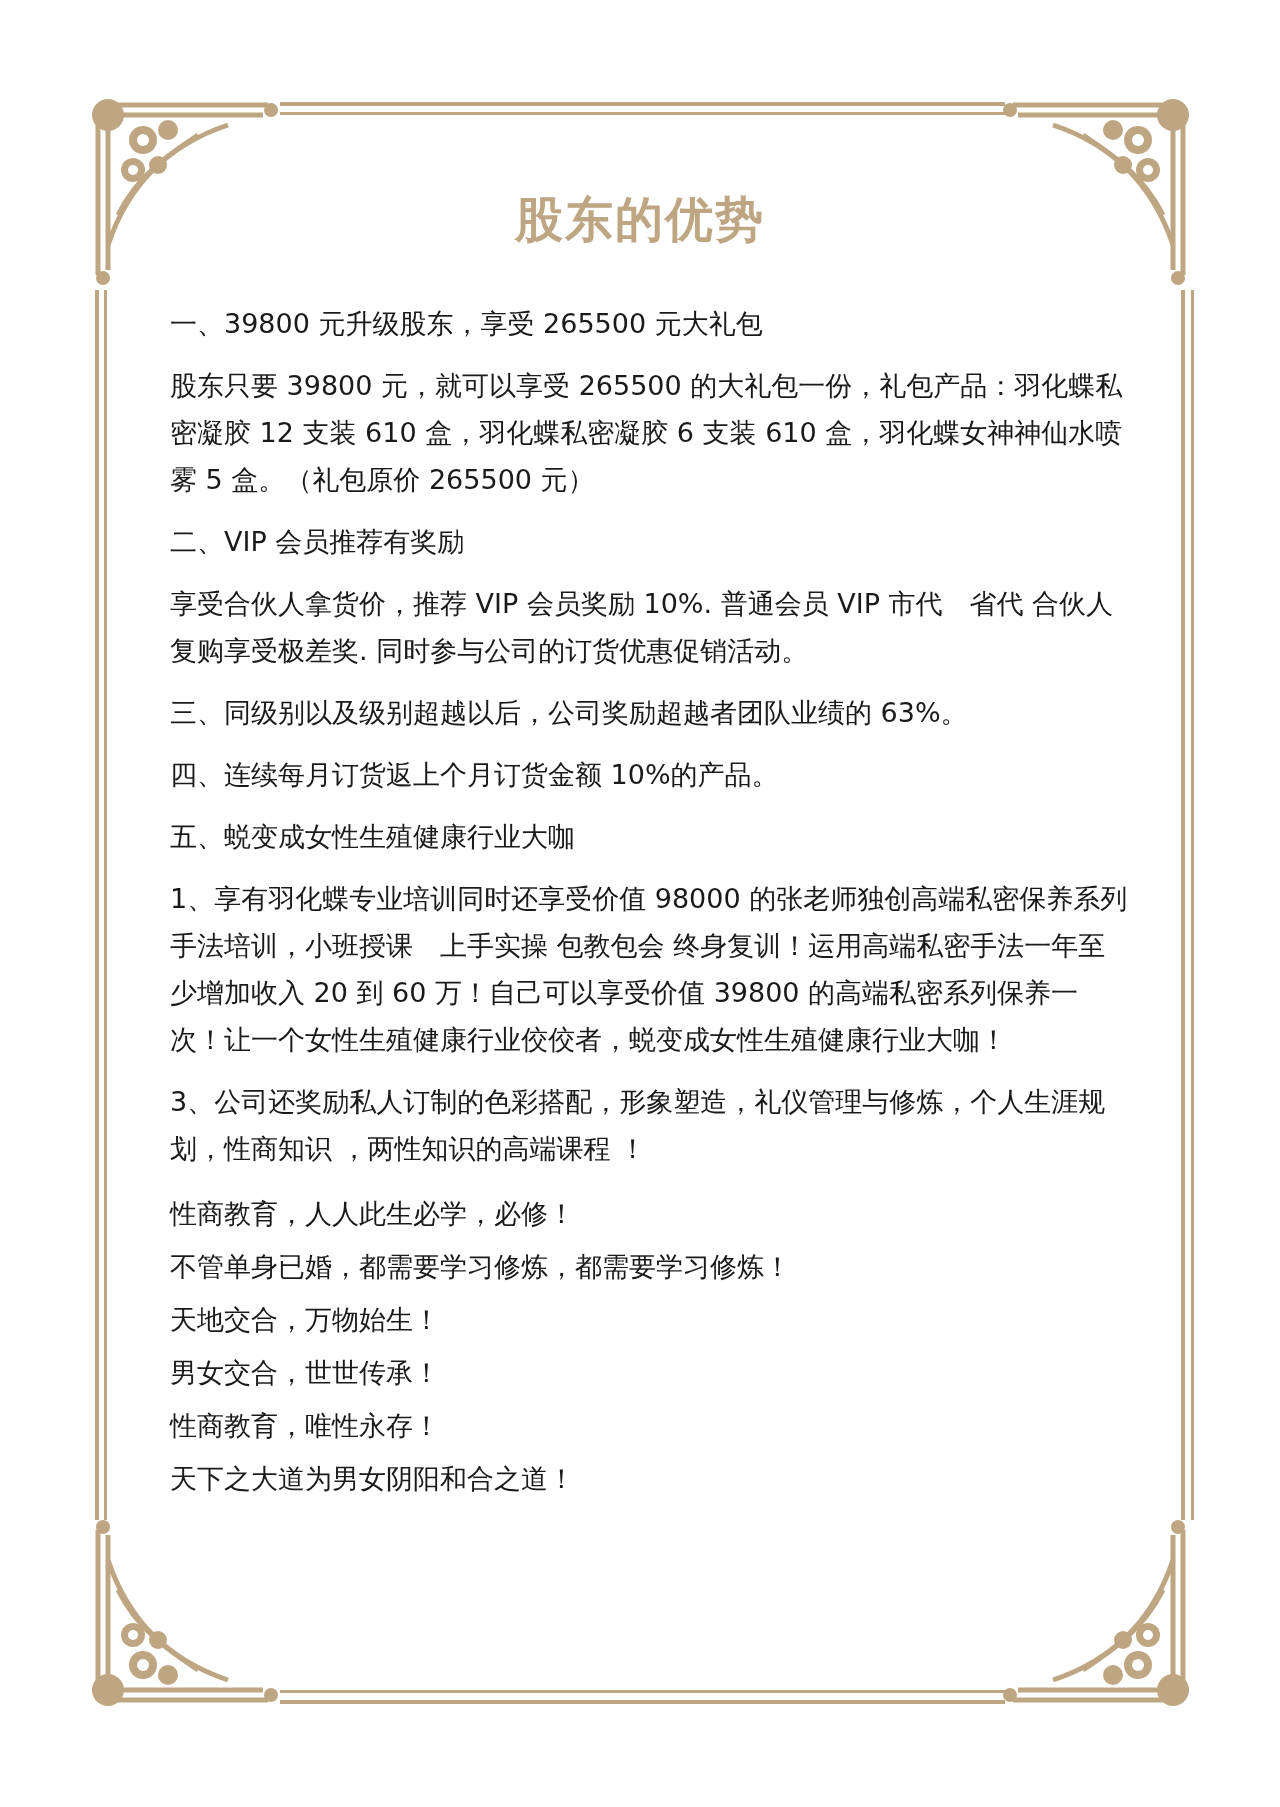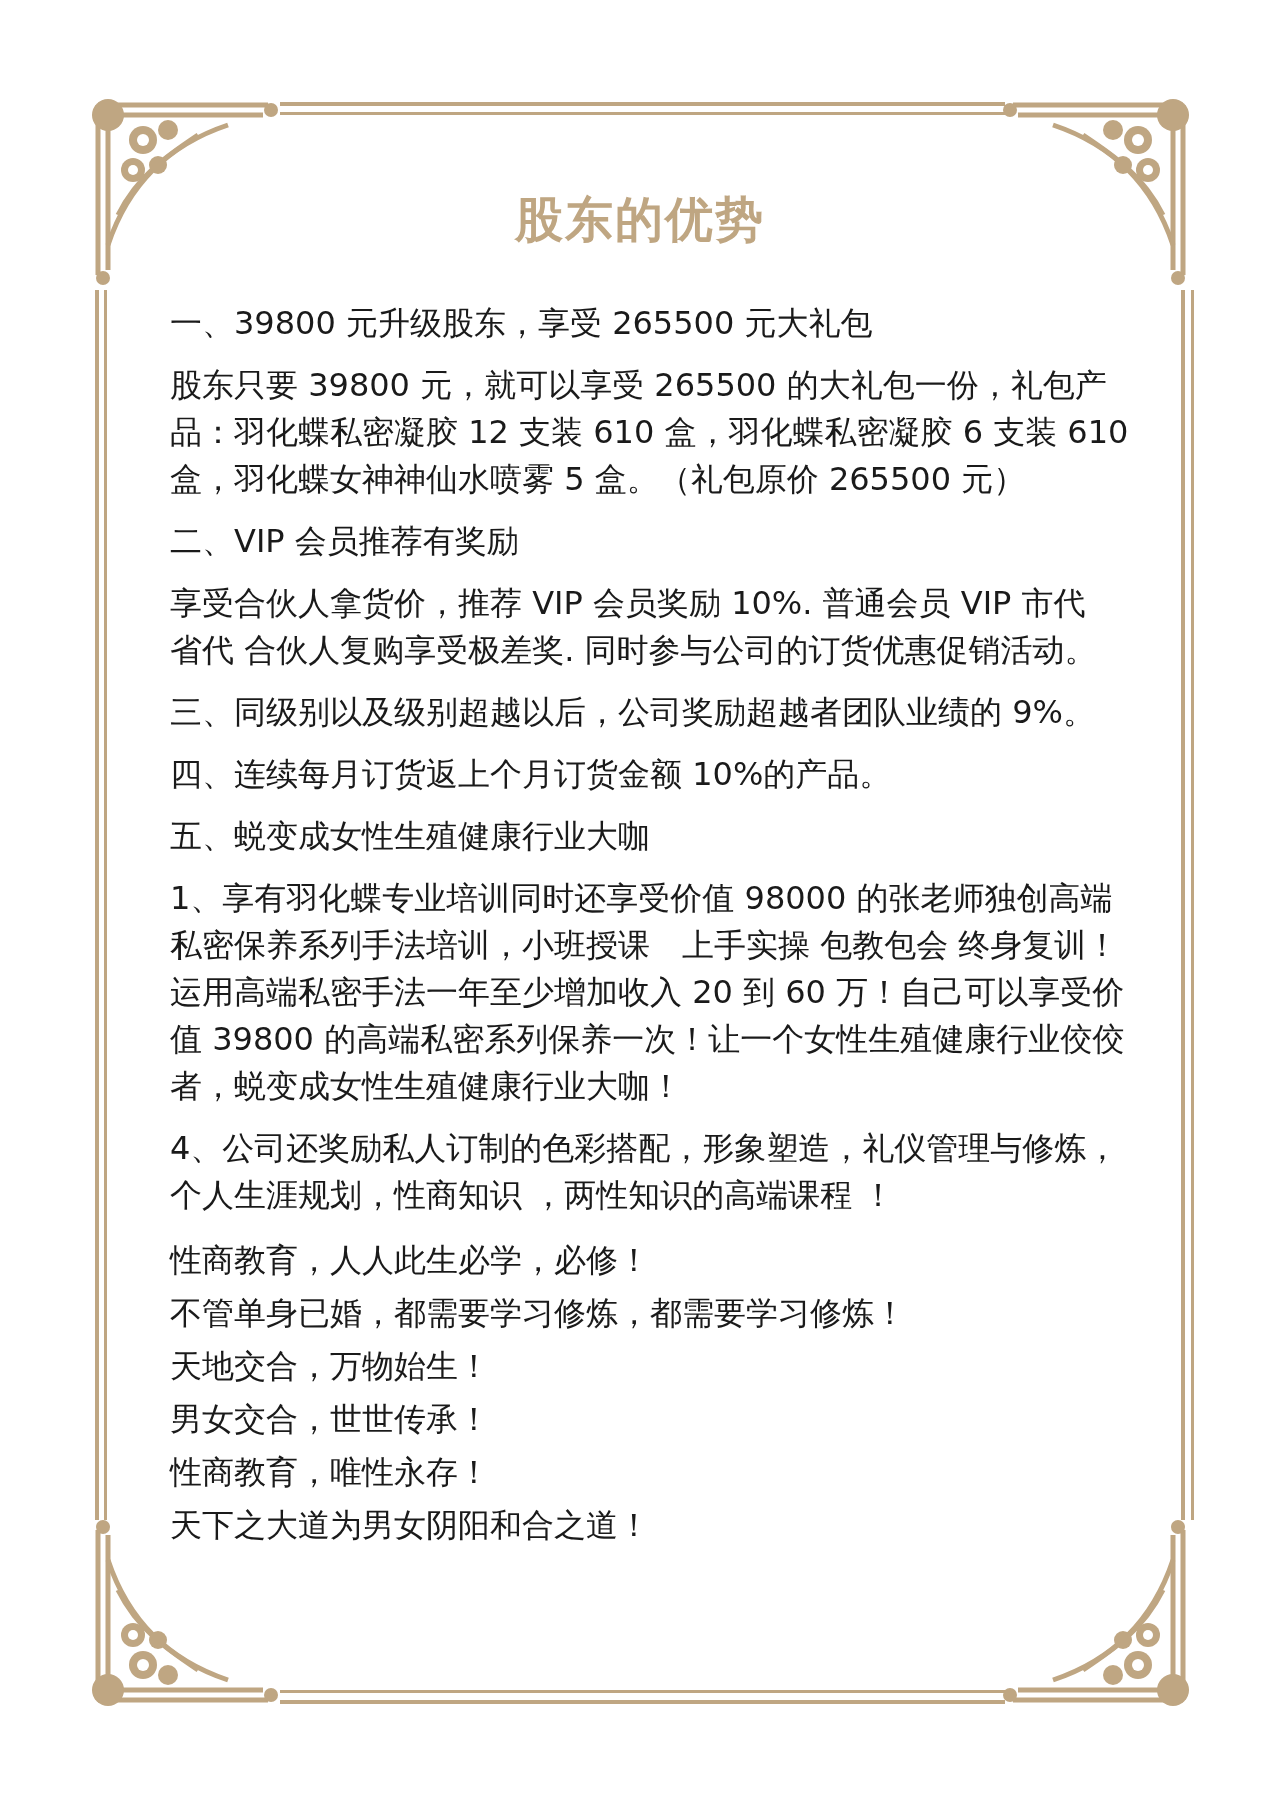--- a/index.html
+++ b/index.html
@@ -2,21 +2,21 @@
 <html><head>
   <meta charset="utf-8">
   <style>
     html, body { margin:0; padding:0; }
     body { width:1280px; height:1807px; background:#ffffff; position:relative; overflow:hidden;
       font-family: "DejaVu Sans", "Liberation Sans", sans-serif; color:#1a1a1a; }
     .frame-line { position:absolute; background:#bfa682; }
     .corner { position:absolute; width:190px; height:190px; }
     .title { position:absolute; left:0; width:1280px; top:188px; text-align:center;
       font-size:48px; font-weight:bold; color:#bfa682; letter-spacing:2px; }
-    .content { position:absolute; left:170px; width:960px; top:300px; font-size:32px; line-height:47px; }
+    .content { position:absolute; left:170px; width:960px; top:300px; font-size:27px; line-height:47px; }
     .content p { margin:0 0 15px 0; }
     .content .tight { margin:0; line-height:53px; }
   </style>
 </head>
 <body>
 
 <div class="frame-line" style="left:280px; top:102px; width:725px; height:4px;"></div>
 <div class="frame-line" style="left:280px; top:112px; width:725px; height:3px;"></div>
 <div class="frame-line" style="left:280px; top:1700px; width:725px; height:4px;"></div>
 <div class="frame-line" style="left:280px; top:1690px; width:725px; height:3px;"></div>
@@ -121,24 +121,24 @@
   </g>
 </svg>
 
 <div class="title">股东的优势</div>
 
 <div class="content">
   <p>一、39800 元升级股东，享受 265500 元大礼包</p>
   <p>股东只要 39800 元，就可以享受 265500 的大礼包一份，礼包产品：羽化蝶私密凝胶 12 支装 610 盒，羽化蝶私密凝胶 6 支装 610 盒，羽化蝶女神神仙水喷雾 5 盒。（礼包原价 265500 元）</p>
   <p>二、VIP 会员推荐有奖励</p>
   <p>享受合伙人拿货价，推荐 VIP 会员奖励 10%. 普通会员 VIP 市代　省代 合伙人复购享受极差奖. 同时参与公司的订货优惠促销活动。</p>
-  <p>三、同级别以及级别超越以后，公司奖励超越者团队业绩的 9%。</p>
+  <p>三、同级别以及级别超越以后，公司奖励超越者团队业绩的 63%。</p>
   <p>四、连续每月订货返上个月订货金额 10%的产品。</p>
   <p>五、蜕变成女性生殖健康行业大咖</p>
   <p>1、享有羽化蝶专业培训同时还享受价值 98000 的张老师独创高端私密保养系列手法培训，小班授课　上手实操 包教包会 终身复训！运用高端私密手法一年至少增加收入 20 到 60 万！自己可以享受价值 39800 的高端私密系列保养一次！让一个女性生殖健康行业佼佼者，蜕变成女性生殖健康行业大咖！</p>
-  <p>4、公司还奖励私人订制的色彩搭配，形象塑造，礼仪管理与修炼，个人生涯规划，性商知识 ，两性知识的高端课程 ！</p>
+  <p>3、公司还奖励私人订制的色彩搭配，形象塑造，礼仪管理与修炼，个人生涯规划，性商知识 ，两性知识的高端课程 ！</p>
   <p class="tight">性商教育，人人此生必学，必修！</p>
   <p class="tight">不管单身已婚，都需要学习修炼，都需要学习修炼！</p>
   <p class="tight">天地交合，万物始生！</p>
   <p class="tight">男女交合，世世传承！</p>
   <p class="tight">性商教育，唯性永存！</p>
   <p class="tight">天下之大道为男女阴阳和合之道！</p>
 </div>
 
 </body></html>

